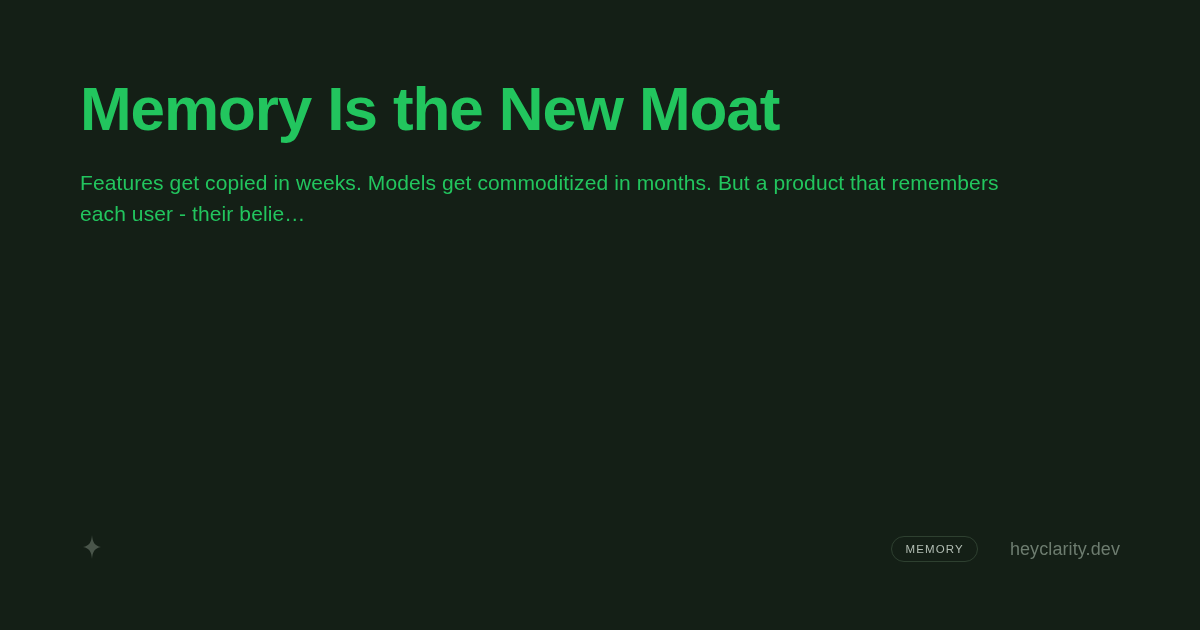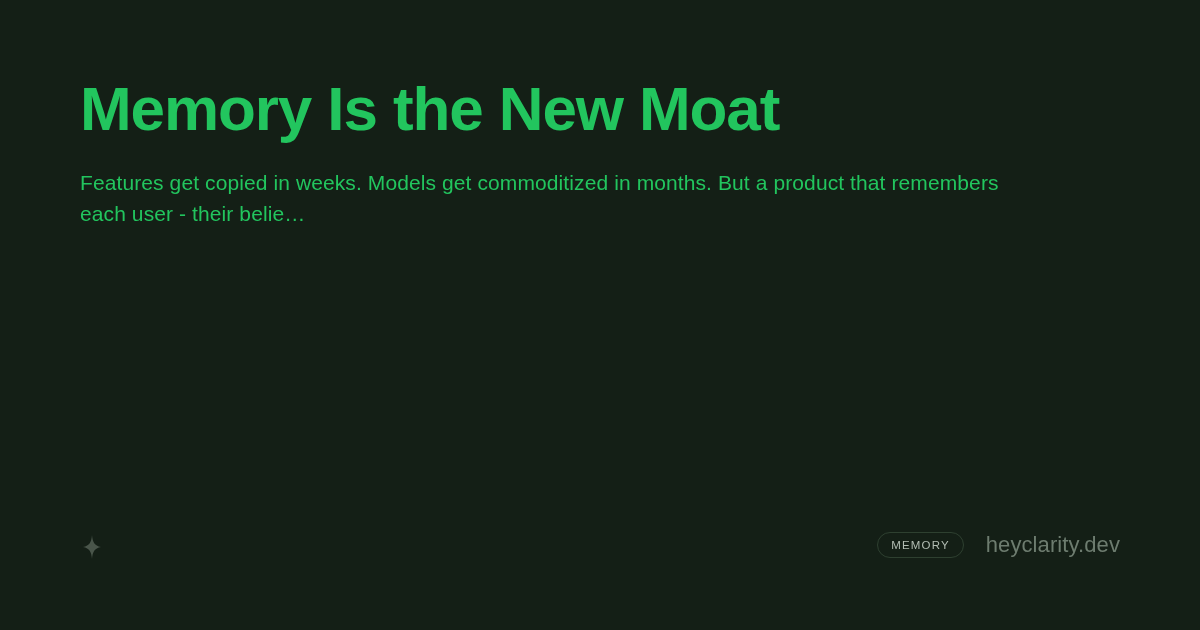--- a/index.html
+++ b/index.html
@@ -46,21 +46,21 @@
     color: #22c55e;
   }
 
   .footer {
     position: absolute;
     left: 80px;
     right: 80px;
     bottom: 68px;
     height: 30px;
     display: flex;
-    align-items: flex-start;
+    align-items: flex-end;
     justify-content: space-between;
   }
 
   .brand-mark {
     display: flex;
     align-items: center;
     justify-content: center;
     width: 24px;
     height: 30px;
   }
@@ -83,23 +83,23 @@
     border-radius: 13px;
     font-family: "Liberation Sans", sans-serif;
     font-size: 11.5px;
     font-weight: 400;
     letter-spacing: 1.15px;
     color: #b2bdb3;
     white-space: nowrap;
   }
 
   .site {
-    margin-left: 10px;
+    margin-left: 20px;
     font-family: "Liberation Sans", sans-serif;
-    font-size: 22px;
+    font-size: 18px;
     font-weight: 400;
     letter-spacing: 0.1px;
     color: #6d7c6f;
     white-space: nowrap;
   }
 </style>
 </head>
 <body>
 
 <div class="card">

